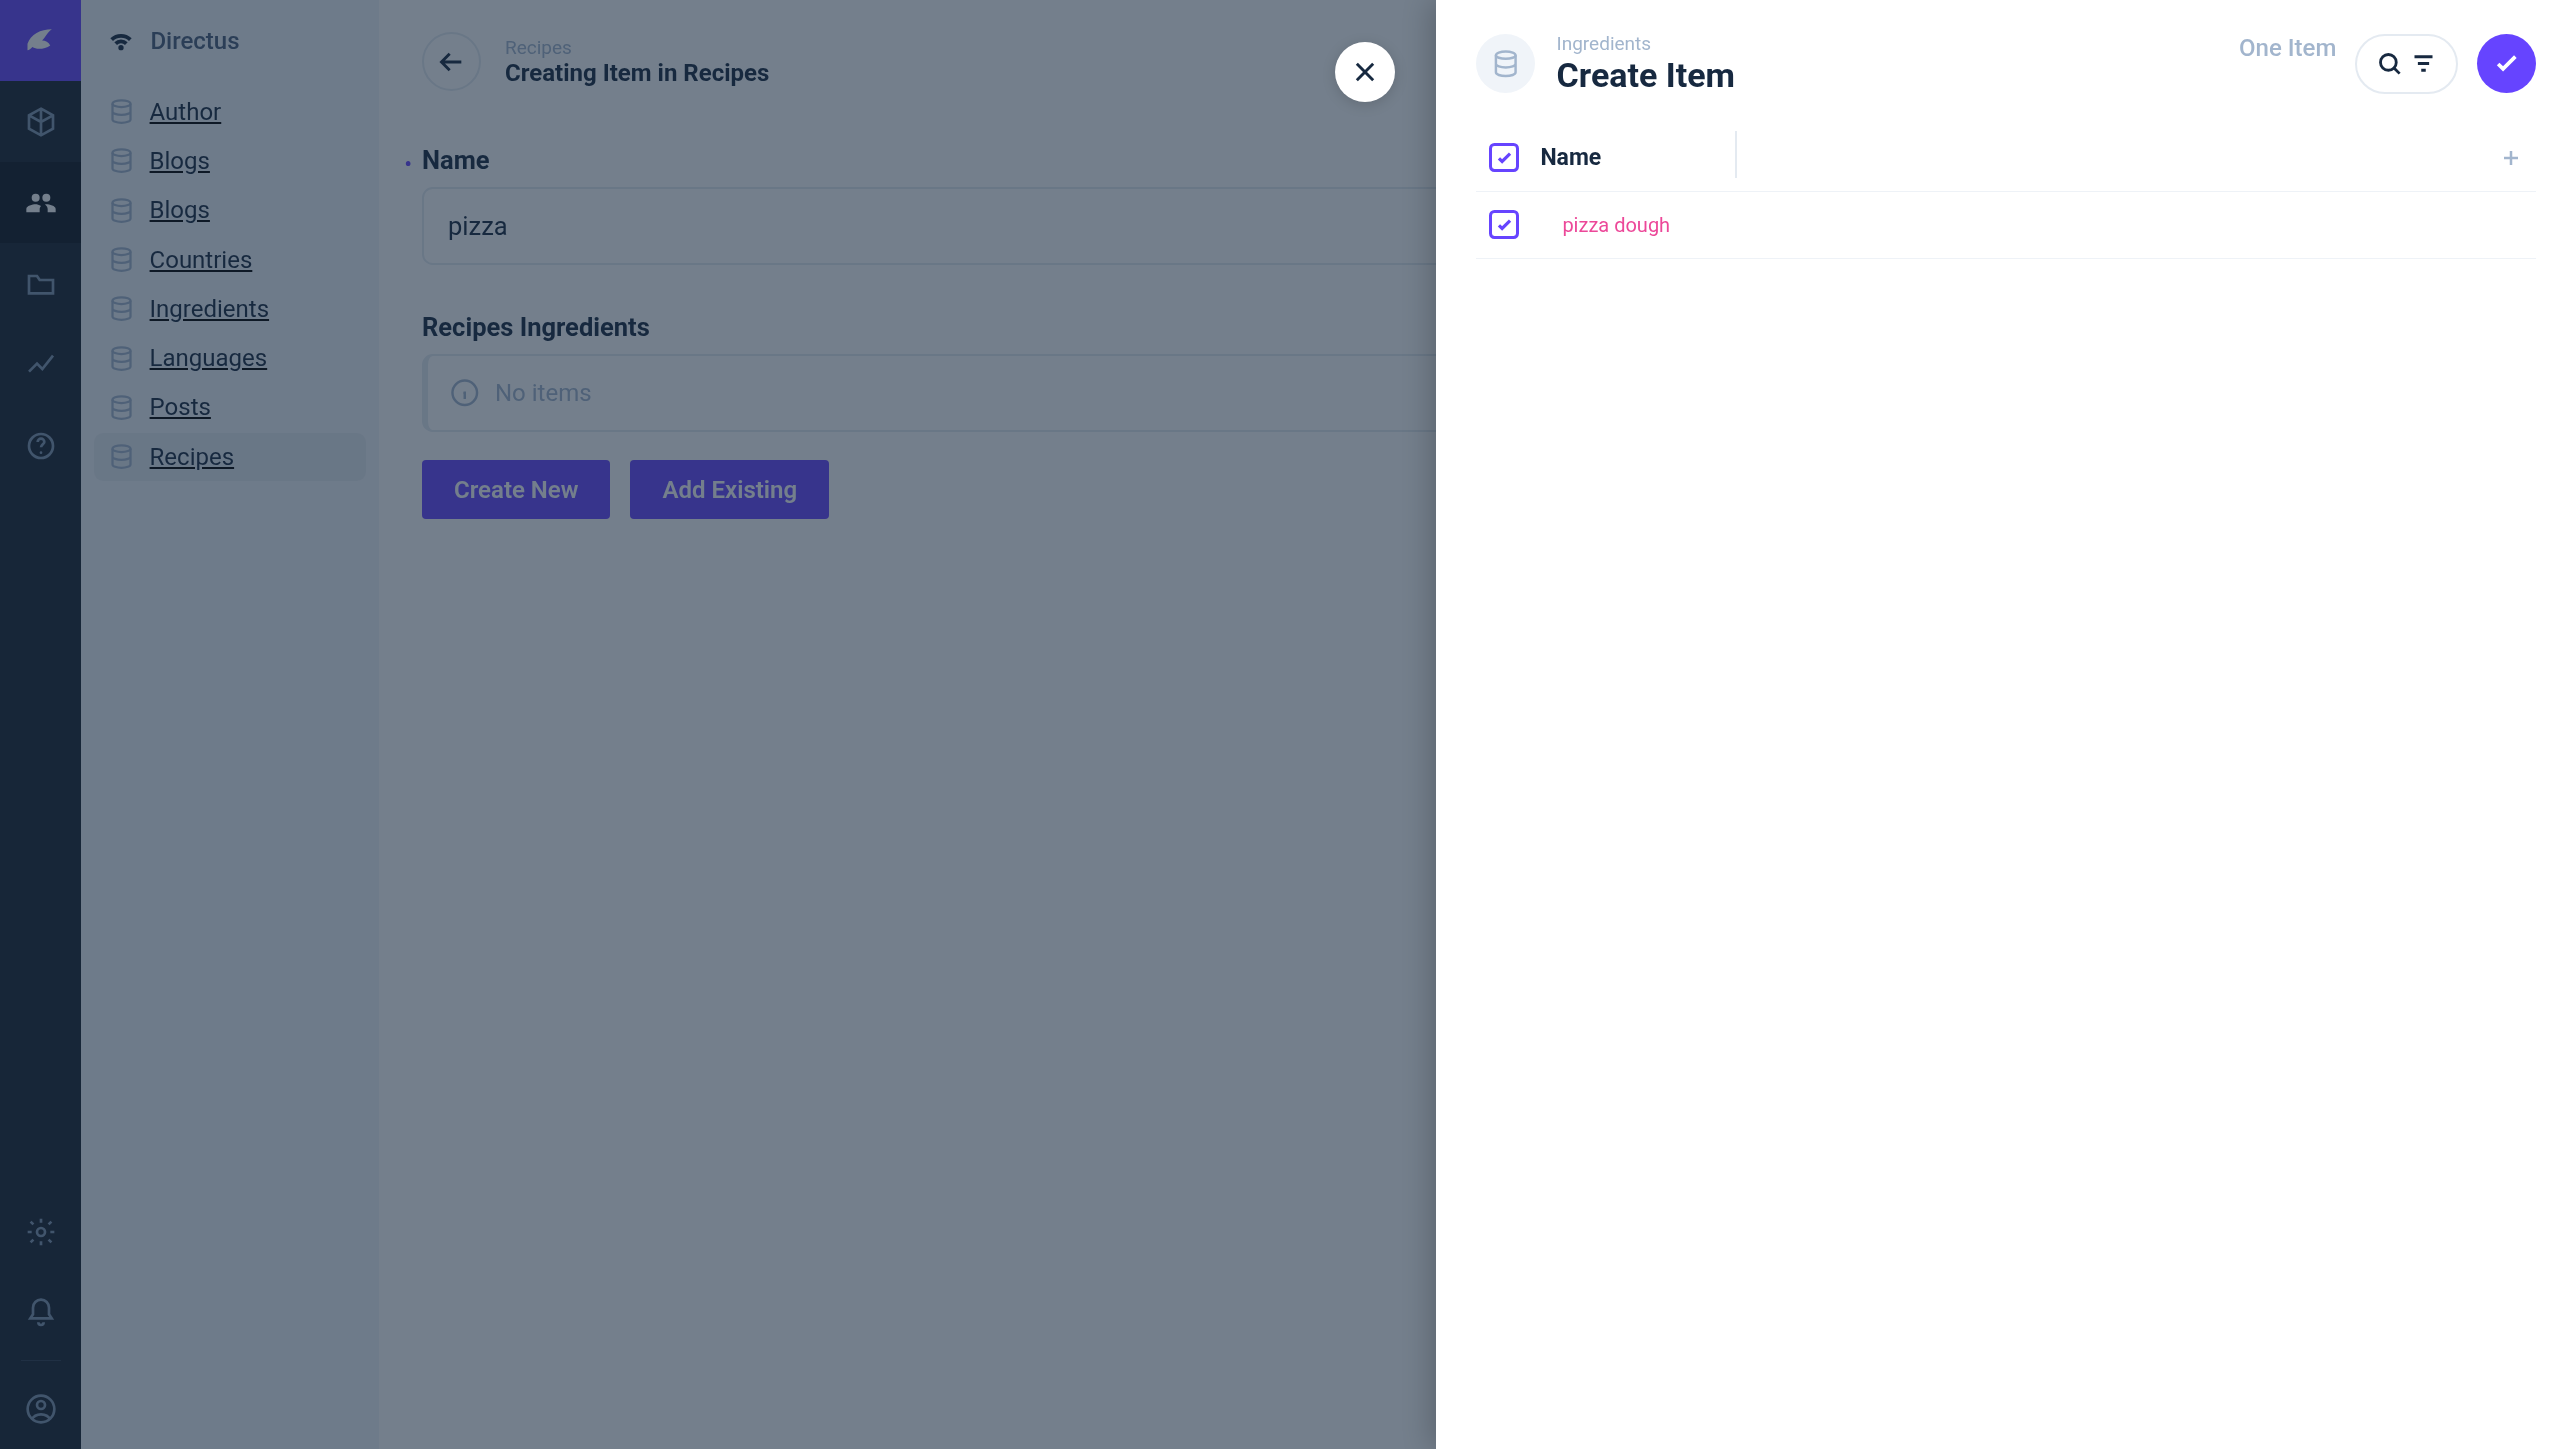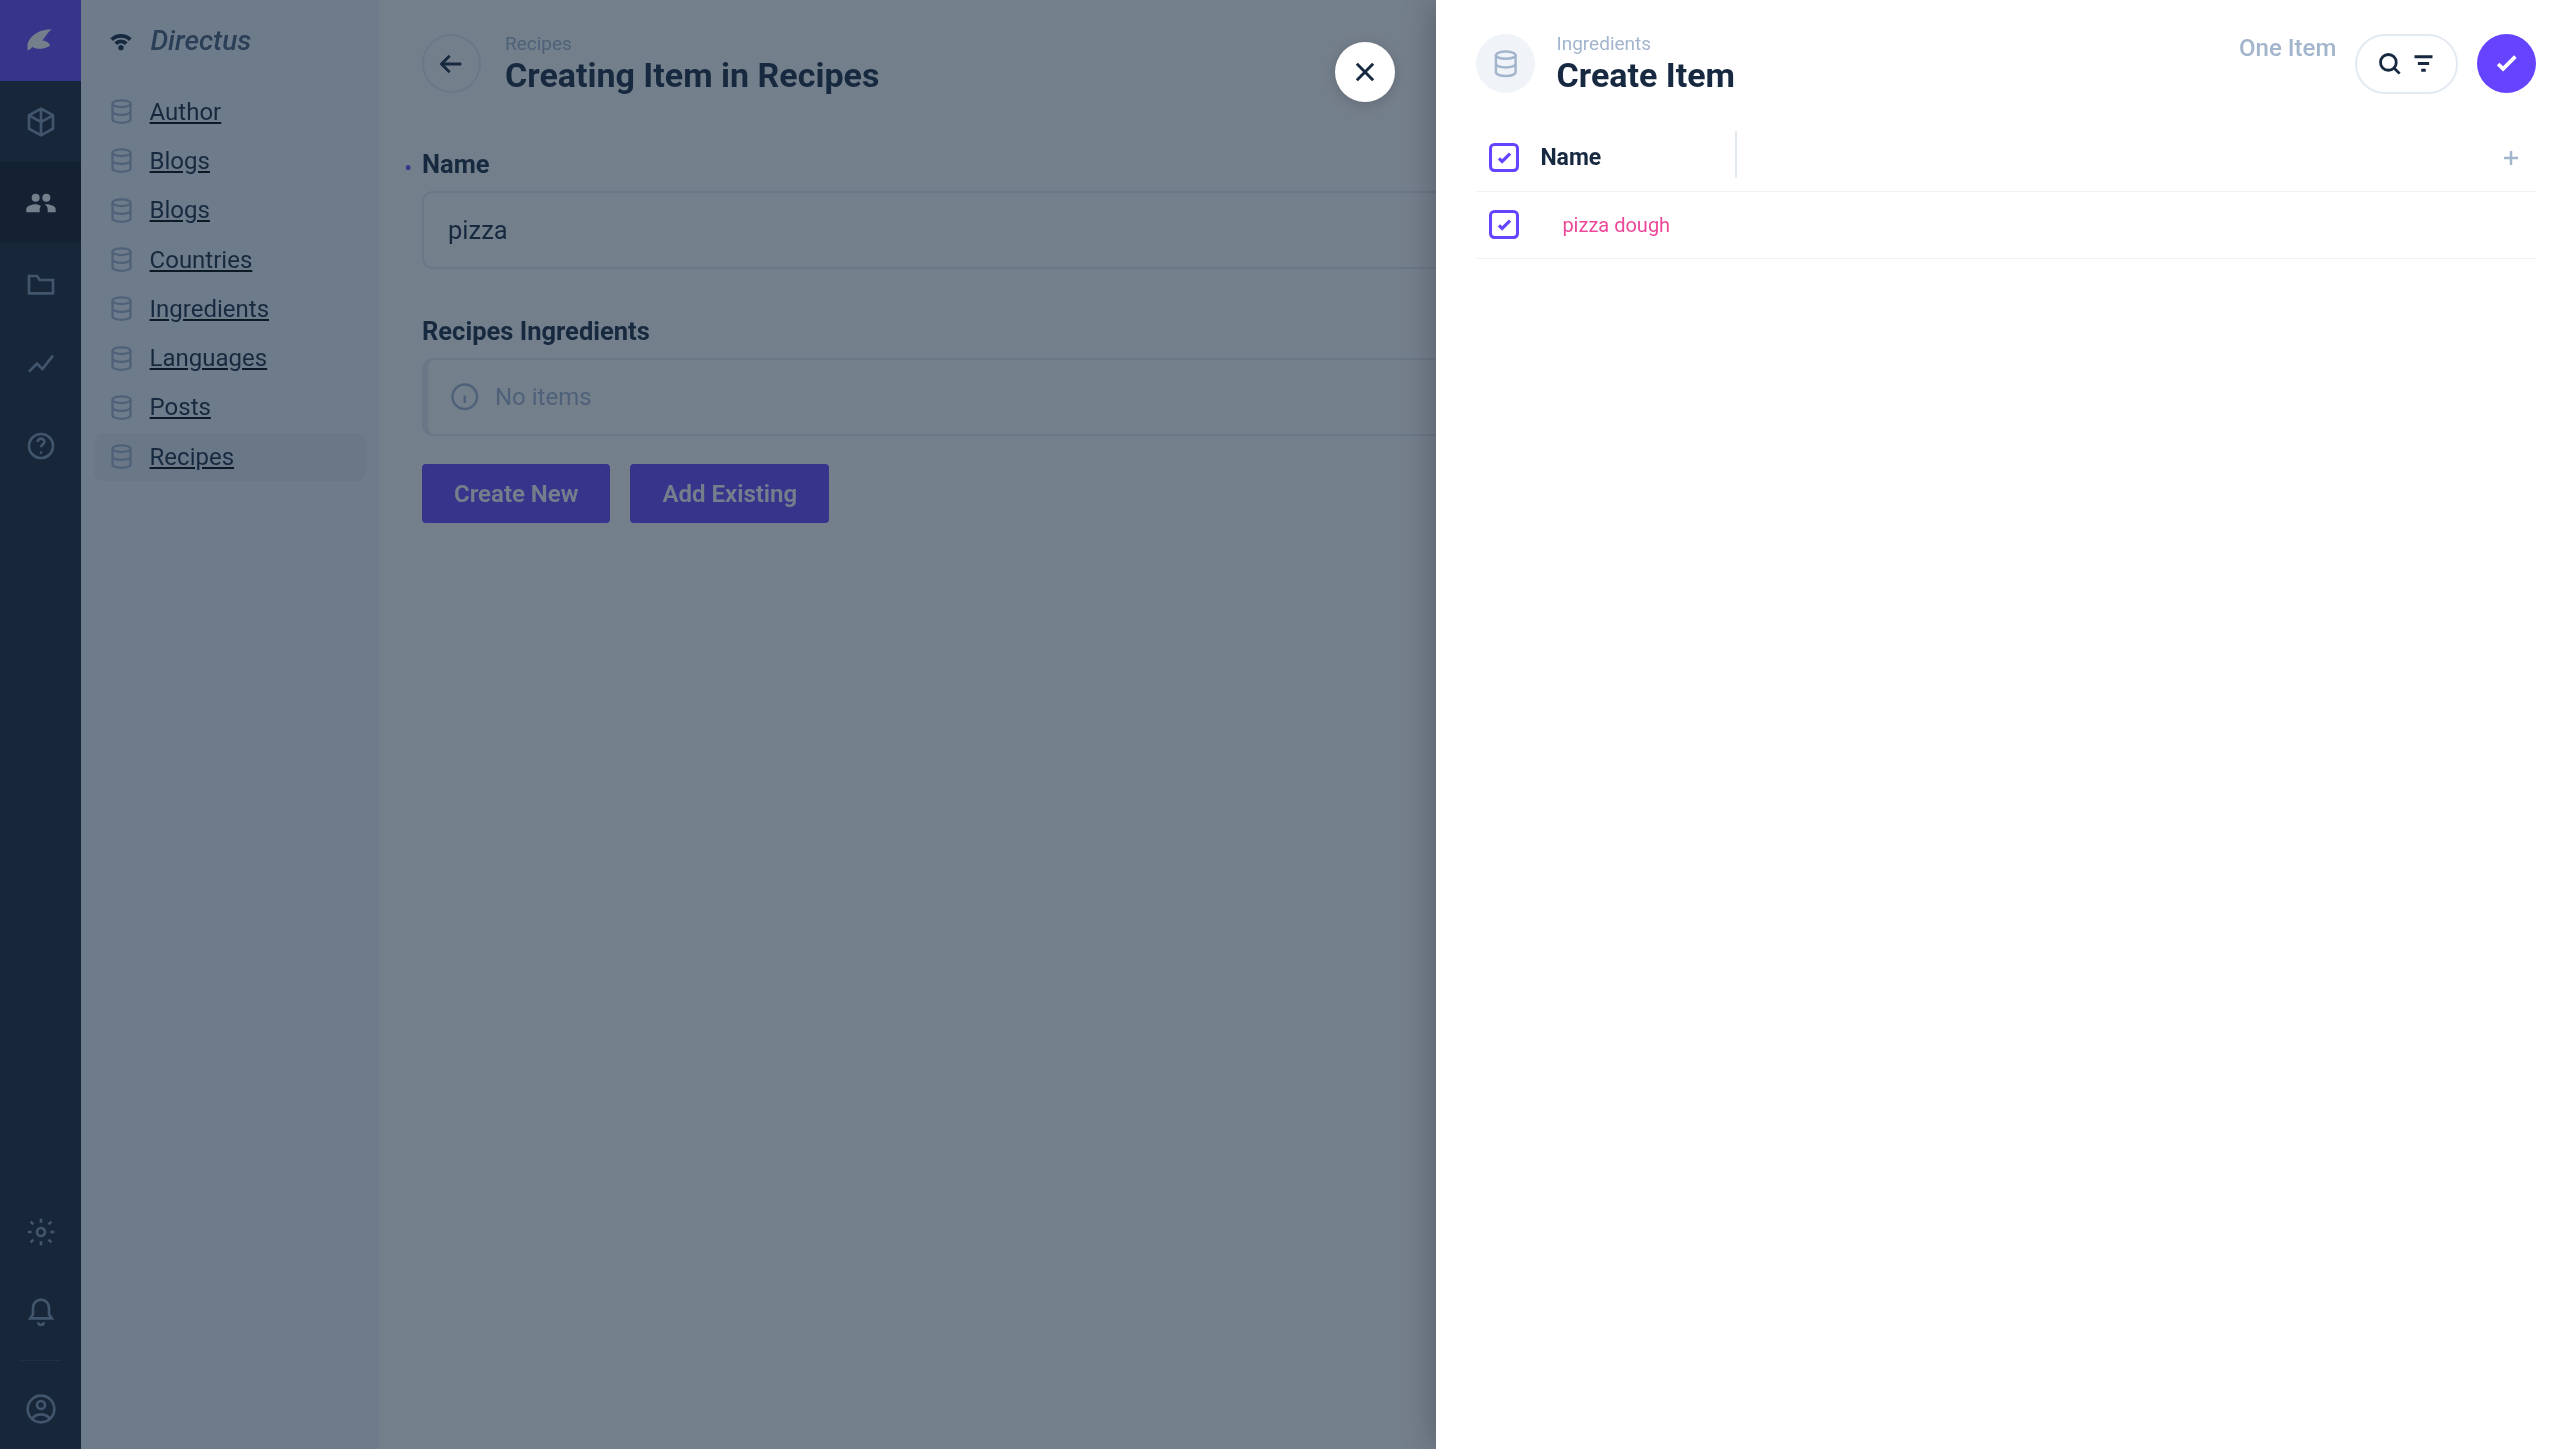--- a/index.html
+++ b/index.html
@@ -40,24 +40,23 @@
   }
   .nav-header {
     height: 81px;
     display: flex;
     align-items: center;
     gap: 13.4px;
     padding: 0 24px;
     color: #172940;
   }
   .nav-header-title {
-    font-size: 28px;
+    font-size: 24px;
     font-weight: 500;
     color: #495e7a;
-    font-style: italic;
   }
   .nav-list { padding: 6.7px 13.4px; display: flex; flex-direction: column; gap: 1.3px; text-decoration: underline; }
   .nav-item {
     display: flex; align-items: center; gap: 14.8px;
     height: 48px;
     padding: 0 13.4px;
     border-radius: 9.4px;
     color: #172940;
     font-size: 24px;
     cursor: pointer;
@@ -81,21 +80,21 @@
     display: flex; align-items: center; justify-content: center;
     color: #172940;
     cursor: pointer;
   }
   .main-titles { display: flex; flex-direction: column; }
   .breadcrumb {
     font-size: 19px;
     color: #a2b5cd;
   }
   .page-title {
-    font-size: 34px;
+    font-size: 24px;
     font-weight: 700;
     color: #172940;
   }
 
   .form-section { margin-top: 54px; }
   .field-label {
     font-size: 25.5px;
     font-weight: 700;
     color: #172940;
     margin-bottom: 12px;

